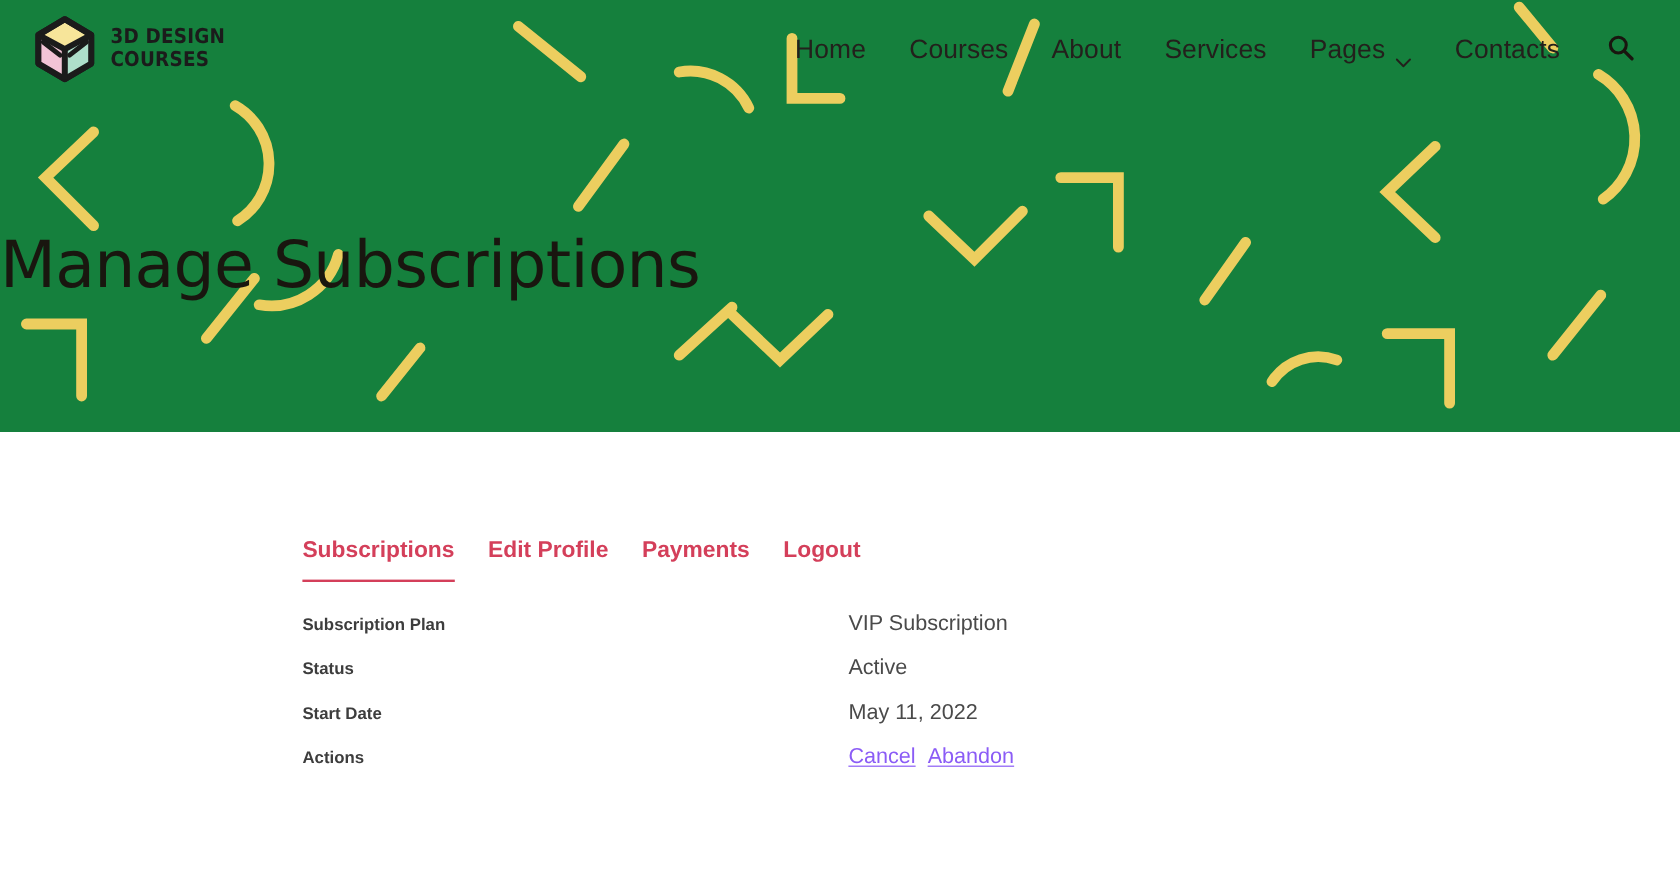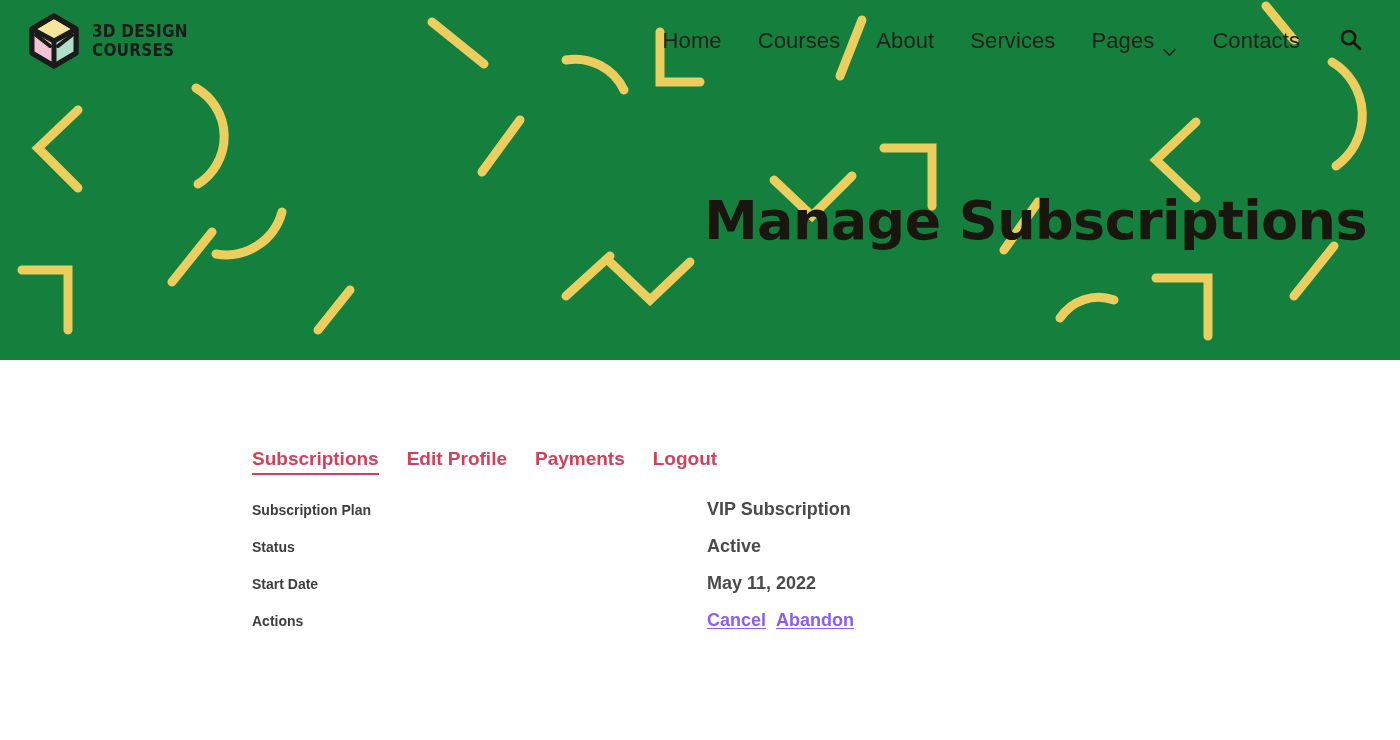--- a/index.html
+++ b/index.html
@@ -68,24 +68,24 @@
     display: inline-flex; align-items: center; justify-content: center;
     width: 40px; height: 40px;
     margin-left: 12px;
     background: none; border: none; cursor: pointer;
   }
 
   
   .hero-title {
     position: absolute; left: 0; top: 188px;
     width: 1367px;
-    text-align: right;
+    text-align: left;
     font-size: 54px;
     line-height: 66px;
-    font-weight: 700;
+    font-weight: 400;
     letter-spacing: -0.6px;
     color: #19160f;
     font-family: "DejaVu Sans", sans-serif;
     z-index: 4;
   }
 
   
   .content {
     position: absolute; left: 252px; top: 448px;
     width: 1000px;
@@ -93,41 +93,41 @@
   .tabs {
     display: flex; align-items: baseline;
     gap: 28px;
     margin-bottom: 16px;
   }
   .tab {
     font-size: 19px;
     font-weight: 700;
     color: #d43f5a;
     text-decoration: none;
-    padding-bottom: 3px;
+    padding-bottom: 13px;
     white-space: nowrap;
   }
   .tab.active {
     border-bottom: 2px solid #d43f5a;
   }
 
   .detail-table { width: 100%; border-collapse: collapse; }
   .detail-table tr { height: 37px; }
   .detail-label {
     width: 455px;
     font-size: 14px;
     font-weight: 700;
     color: #3d3d3d;
     text-align: left;
     vertical-align: middle;
     padding: 0;
   }
   .detail-value {
     font-size: 18px;
-    font-weight: 700;
+    font-weight: 400;
     color: #4a4a4a;
     vertical-align: middle;
     padding: 0;
     white-space: nowrap;
     margin-left: 17px;
   }
   .action-link {
     color: #8b5cf6;
     text-decoration: underline;
     text-underline-offset: 2px;

